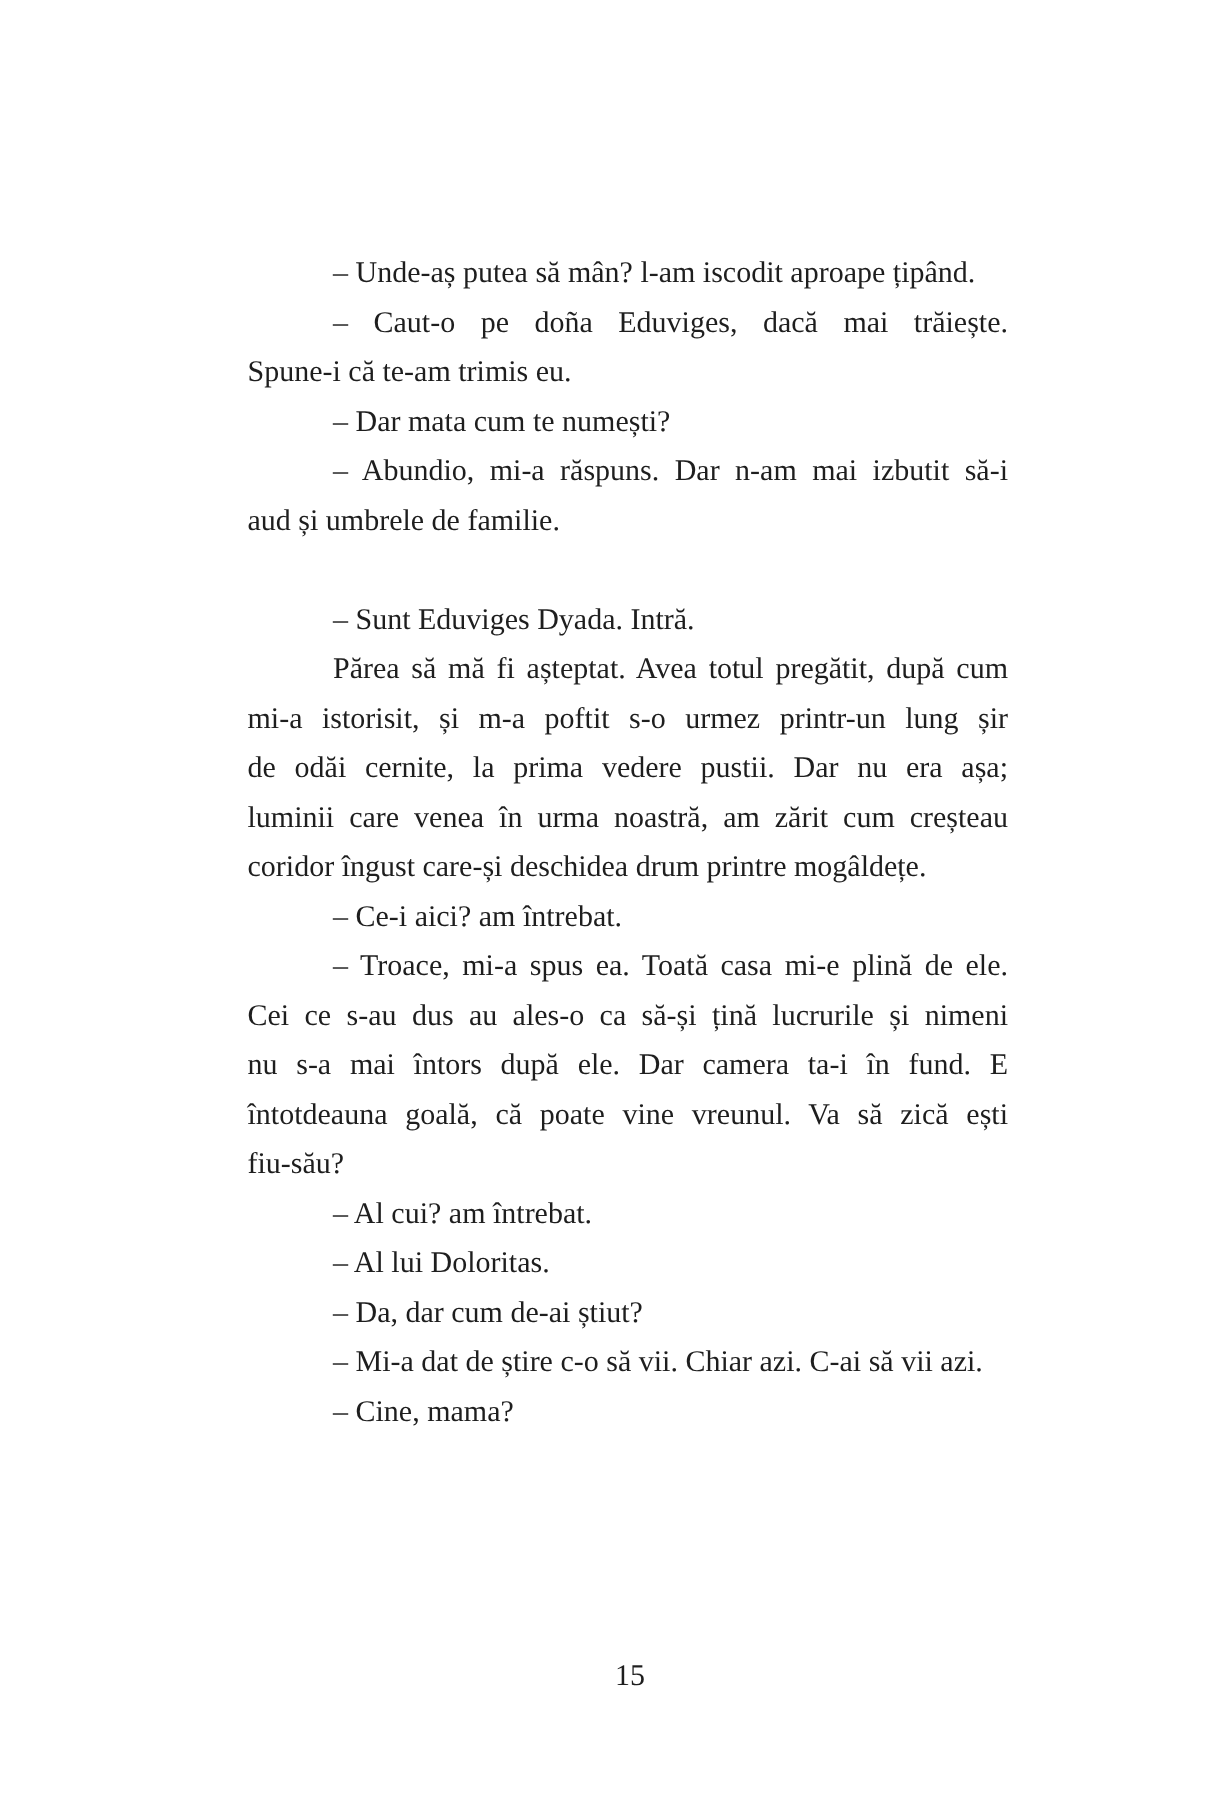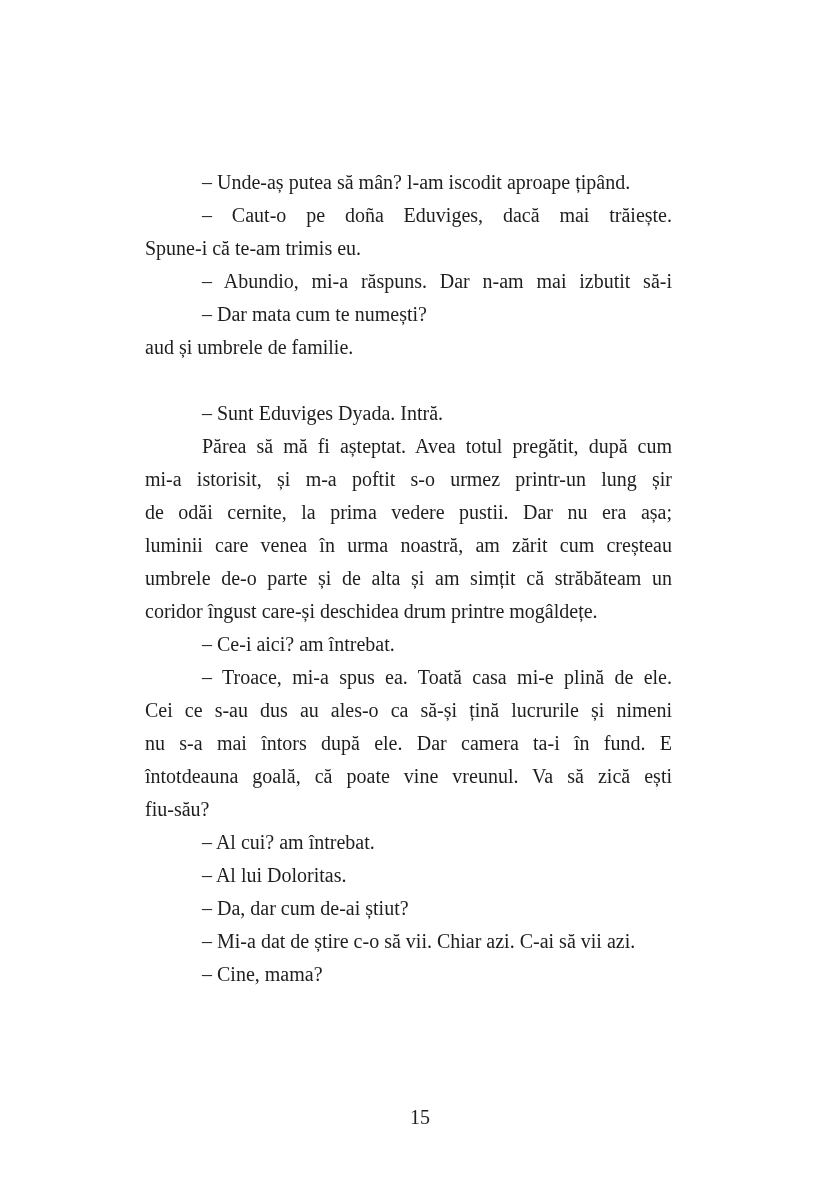--- a/index.html
+++ b/index.html
@@ -20,20 +20,21 @@
     position: absolute;
     left: 145px;
     top: 166px;
     width: 527px;
     font-size: 20px;
     line-height: 33px;
   }
   .line {
     white-space: nowrap;
     text-align: left;
+    margin-left: 20px;
   }
   .line.indent {
     padding-left: 57px;
   }
   .line.justify {
     white-space: normal;
     text-align: justify;
     text-align-last: justify;
   }
   .blank-line {
@@ -53,30 +54,29 @@
   }
 </style>
 </head>
 <body>
 
 <div class="page">
   <main class="text-block">
       <div class="line indent">– Unde-aș putea să mân? l-am iscodit aproape țipând.</div>
       <div class="line indent justify">– Caut-o pe doña Eduviges, dacă mai trăiește.</div>
       <div class="line">Spune-i că te-am trimis eu.</div>
+      <div class="line indent">– Dar mata cum te numești?</div>
       <div class="line indent justify">– Abundio, mi-a răspuns. Dar n-am mai izbutit să-i</div>
-      <div class="line indent">– Dar mata cum te numești?</div>
       <div class="line">aud și umbrele de familie.</div>
       <div class="blank-line"></div>
       <div class="line indent">– Sunt Eduviges Dyada. Intră.</div>
       <div class="line indent justify">Părea să mă fi așteptat. Avea totul pregătit, după cum</div>
       <div class="line justify">mi-a istorisit, și m-a poftit s-o urmez printr-un lung șir</div>
       <div class="line justify">de odăi cernite, la prima vedere pustii. Dar nu era așa;</div>
       <div class="line justify">luminii care venea în urma noastră, am zărit cum creșteau</div>
-      <div class="line justify">umbrele de-o parte și de alta și am simțit că străbăteam un</div>
       <div class="line">coridor îngust care-și deschidea drum printre mogâldețe.</div>
       <div class="line indent">– Ce-i aici? am întrebat.</div>
       <div class="line indent justify">– Troace, mi-a spus ea. Toată casa mi-e plină de ele.</div>
       <div class="line justify">Cei ce s-au dus au ales-o ca să-și țină lucrurile și nimeni</div>
       <div class="line justify">nu s-a mai întors după ele. Dar camera ta-i în fund. E</div>
       <div class="line justify">întotdeauna goală, că poate vine vreunul. Va să zică ești</div>
       <div class="line">fiu-său?</div>
       <div class="line indent">– Al cui? am întrebat.</div>
       <div class="line indent">– Al lui Doloritas.</div>
       <div class="line indent">– Da, dar cum de-ai știut?</div>

